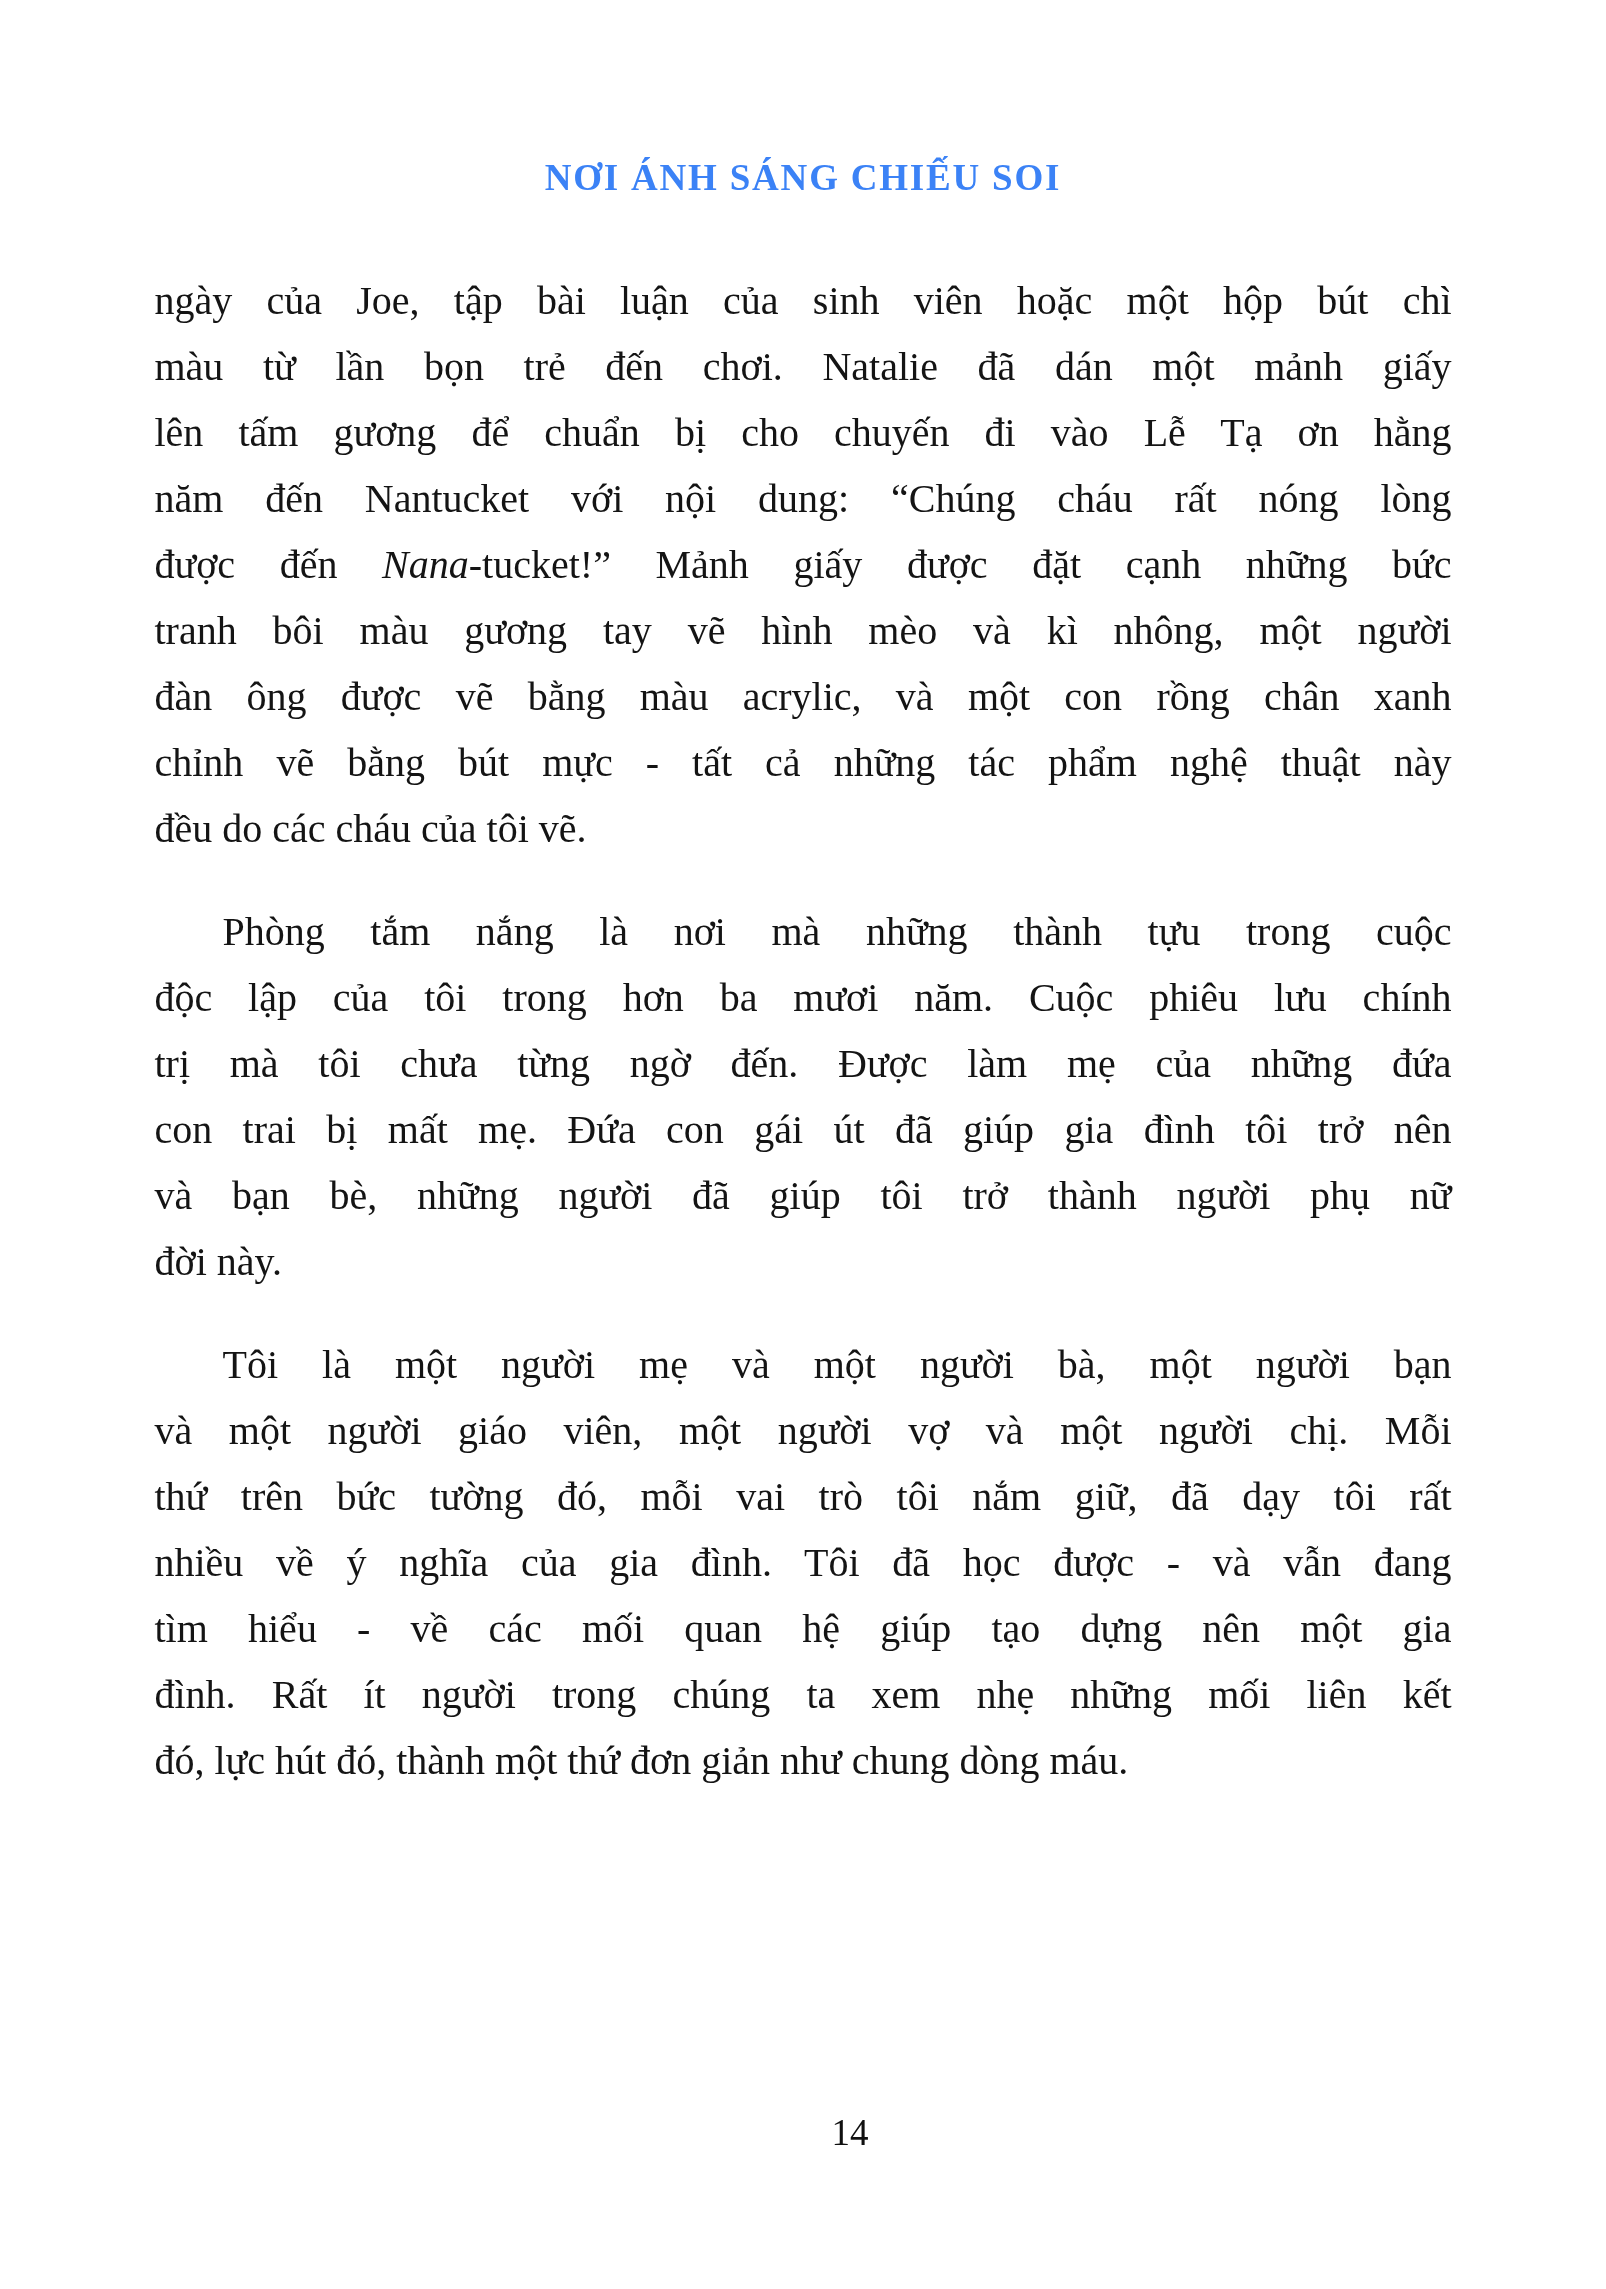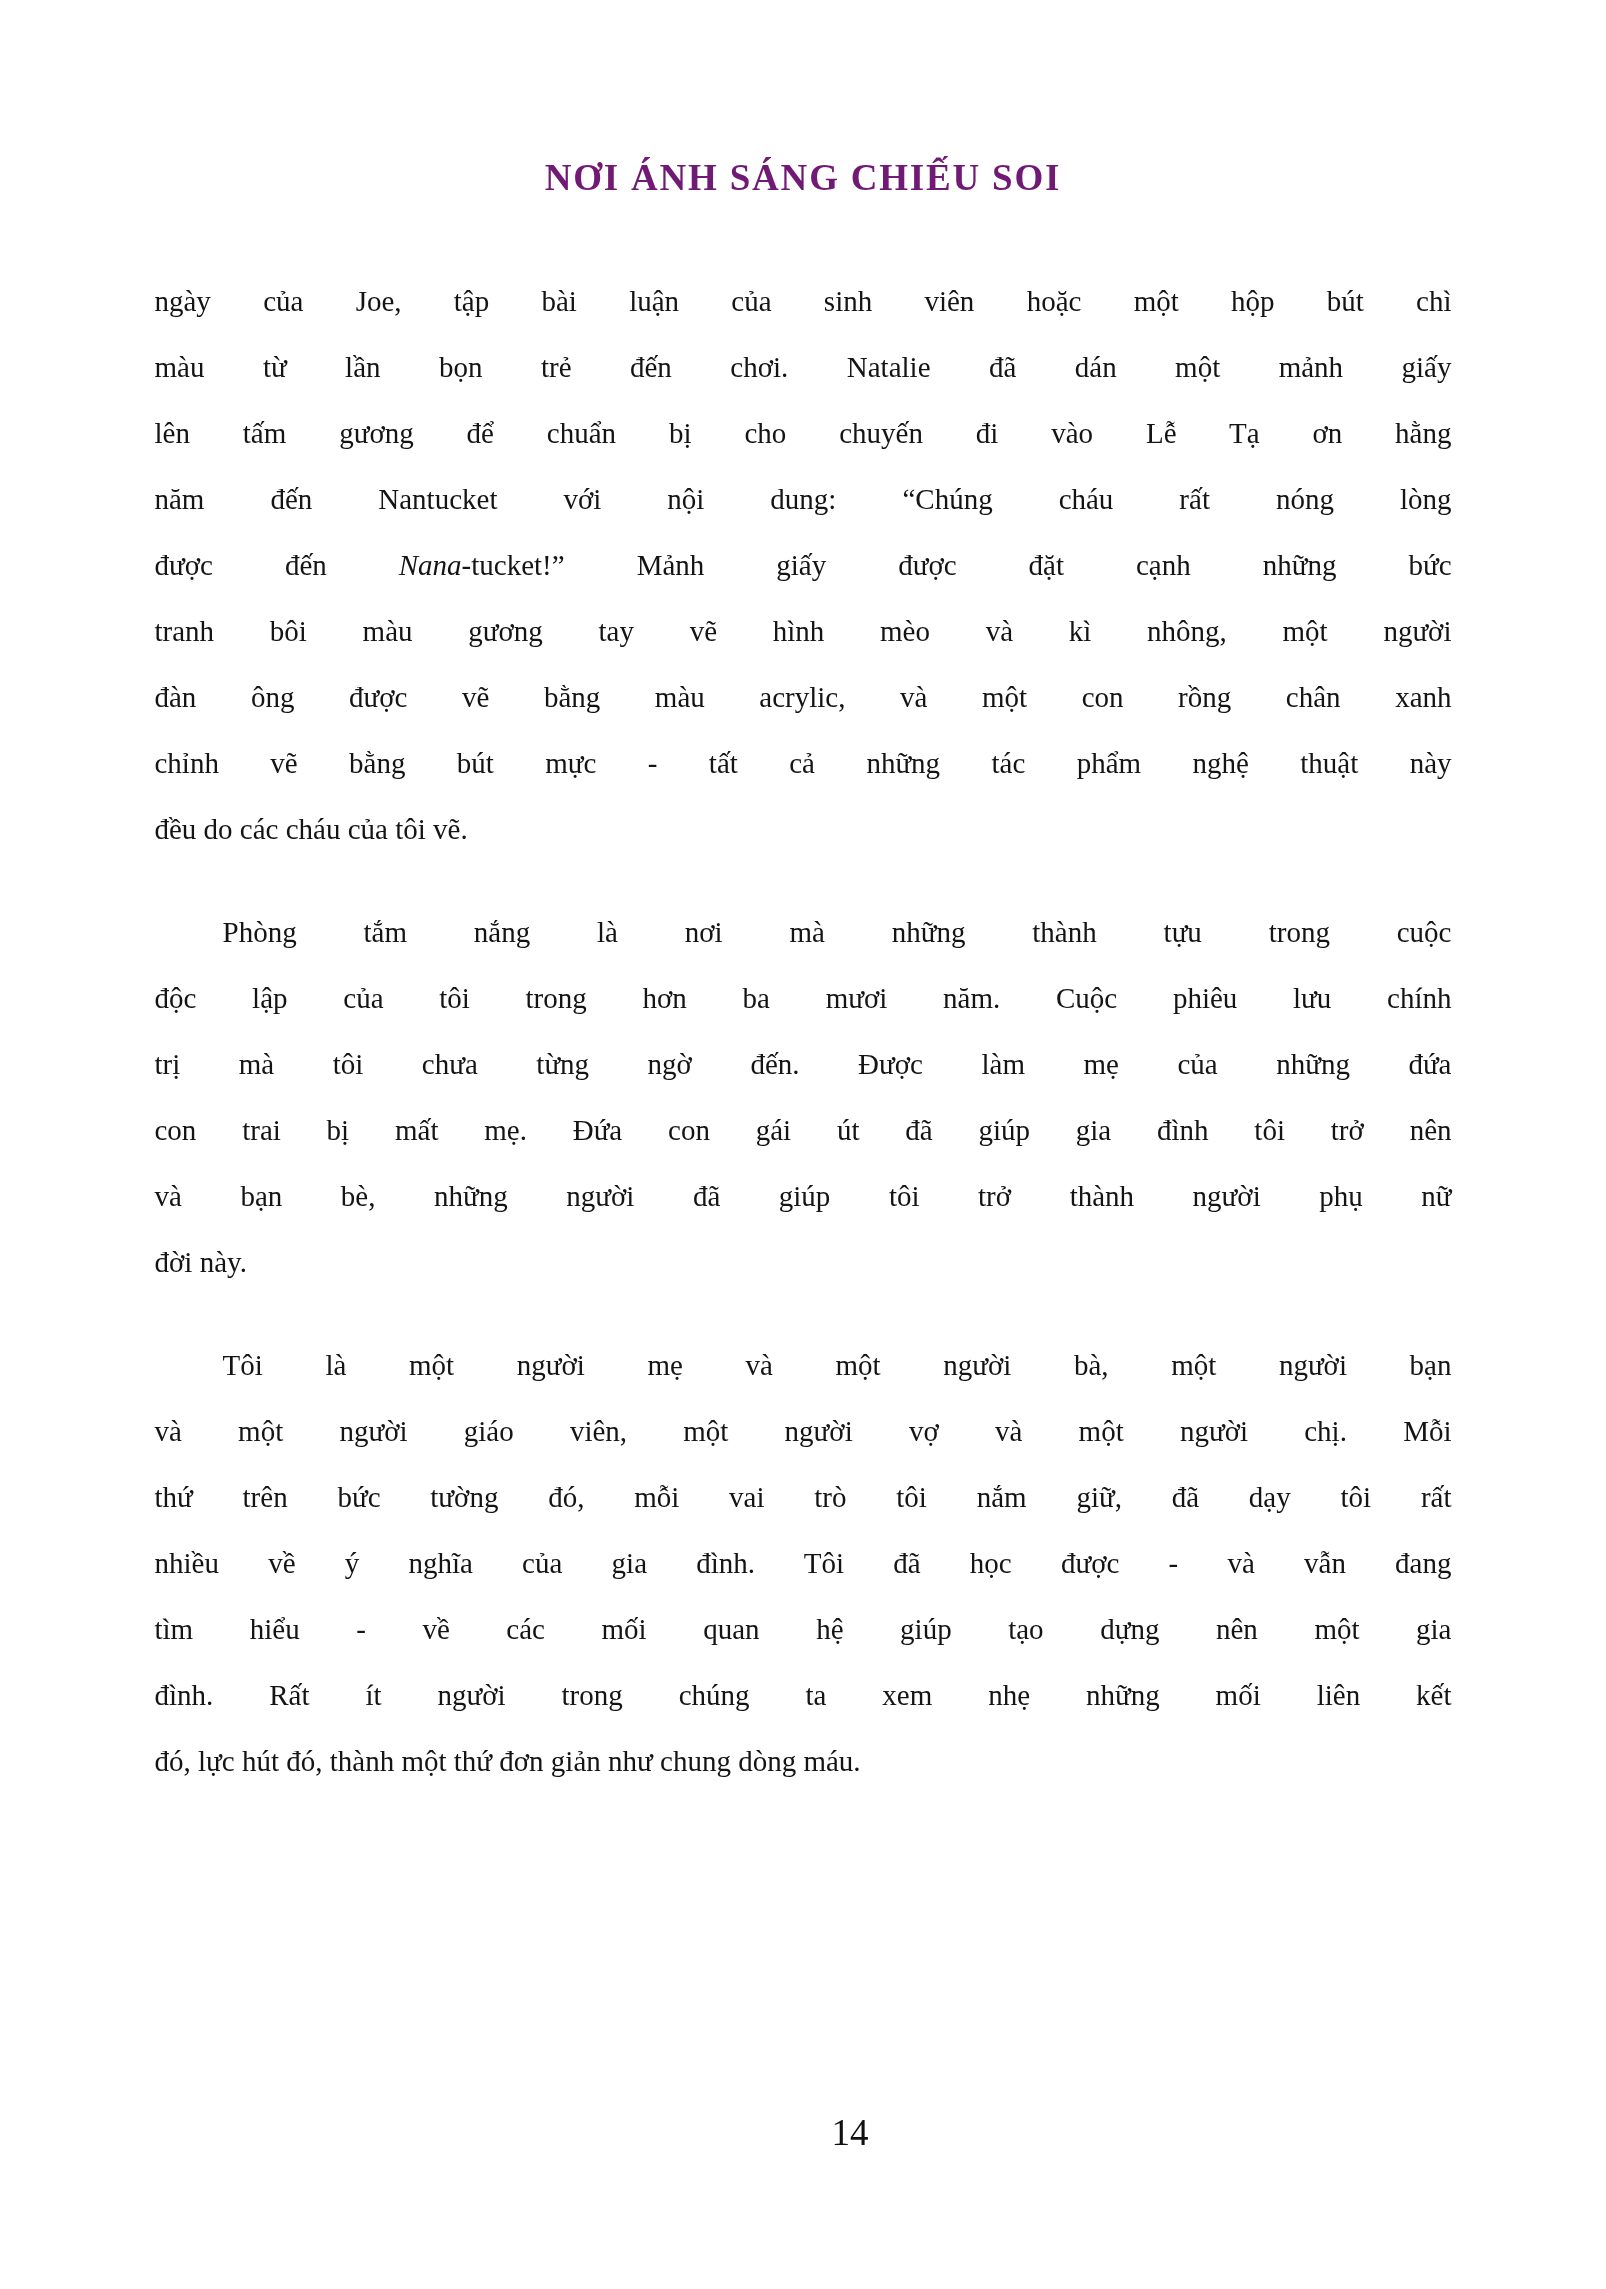--- a/index.html
+++ b/index.html
@@ -13,30 +13,30 @@
     font-family: "Liberation Serif", serif;
     overflow: hidden;
   }
   .running-head {
     padding-top: 158px;
     text-align: center;
     font-weight: 700;
     font-size: 37px;
     line-height: 40px;
     letter-spacing: 1.8px;
-    color: #701a75;
+    color: #3b82f6;
   }
   .body-text {
     width: 1297px;
     margin: 70px auto 0 auto;
   }
   .para { margin: 0; }
   .para + .para { margin-top: 37px; }
   .line {
-    font-size: 29px;
+    font-size: 40px;
     line-height: 66px;
     text-align: justify;
     text-align-last: justify;
   }
   .line.last { text-align-last: left; }
   .line.indent { text-indent: 68px; }
   .line i { font-style: italic; }
   .page-number {
     position: absolute;
     top: 2110px;

